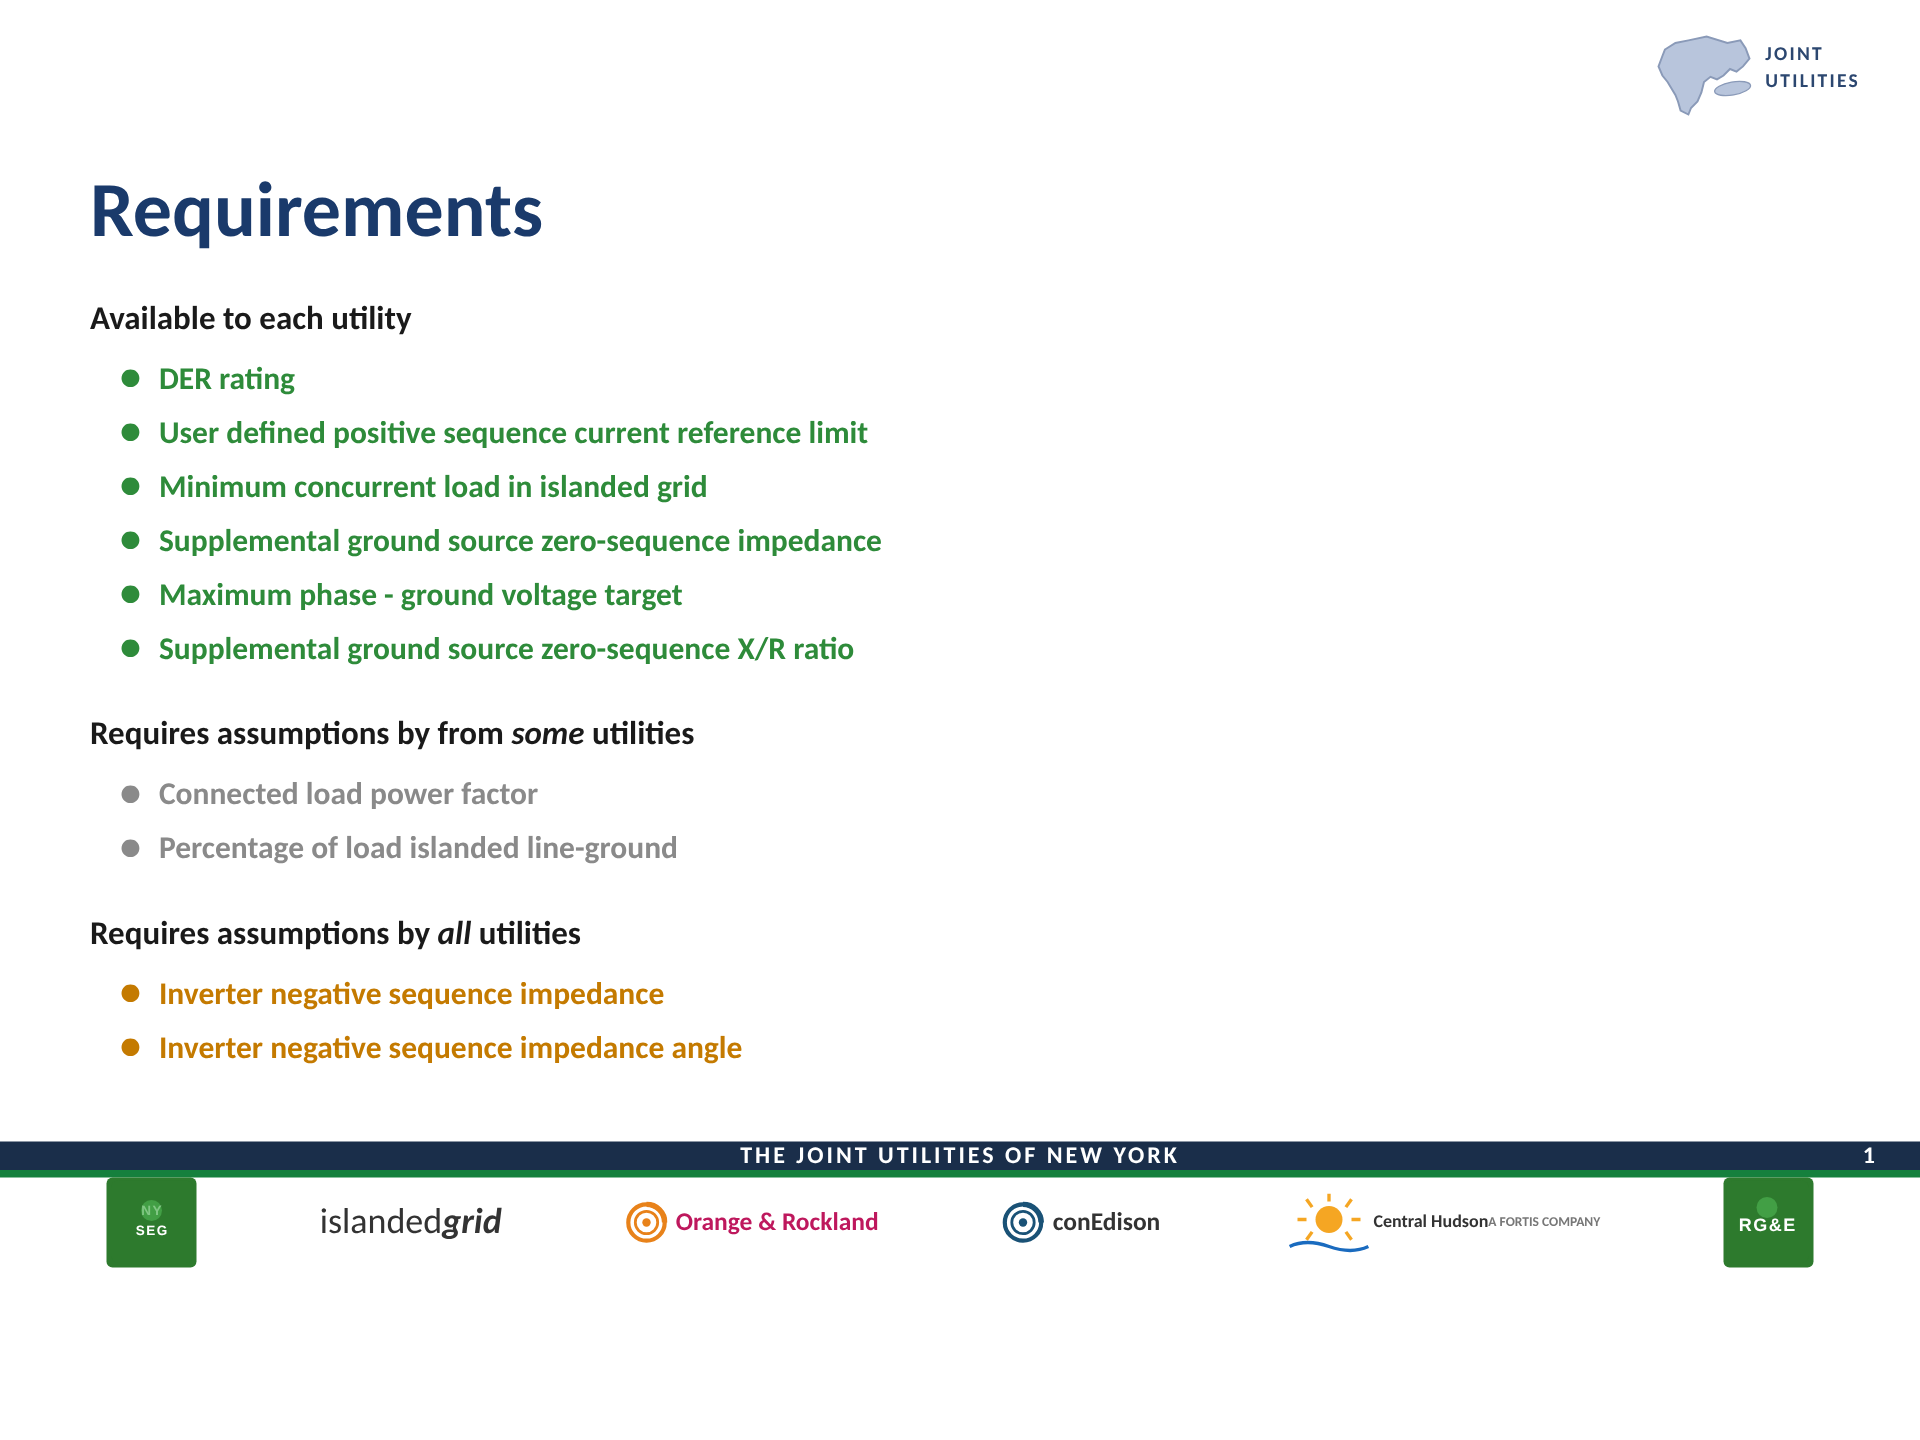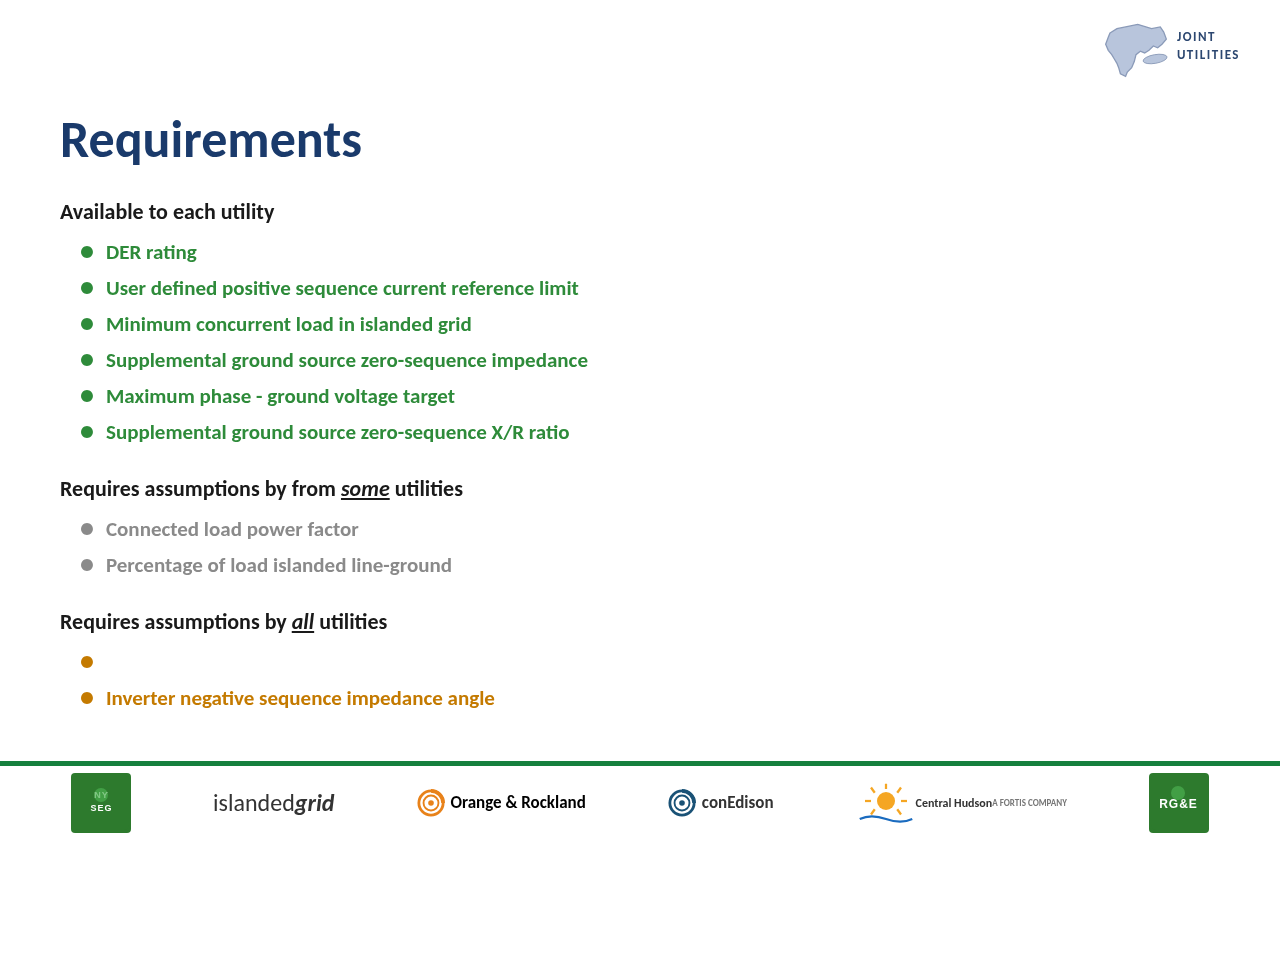--- a/index.html
+++ b/index.html
@@ -76,21 +76,20 @@
     .section-heading {
       font-size: 22px;
       font-weight: 800;
       color: #1a1a1a;
       margin-bottom: 14px;
       margin-top: 10px;
     }
 
     .section-heading .underline-italic {
       font-style: italic;
-      text-decoration: underline;
     }
 
     
     .bullet-list {
       list-style: none;
       margin-bottom: 30px;
       padding-left: 20px;
     }
 
     .bullet-list li {
@@ -354,29 +353,34 @@
       </li>
     </ul>
 
     <h2 class="section-heading">
       <span>Requires assumptions by </span><span class="underline-italic">all</span><span> utilities</span>
     </h2>
 
     <ul class="bullet-list orange">
       <li>
         <span class="bullet-dot">•</span>
+        <span>Inverter negative sequence impedance</span>
       </li>
       <li>
         <span class="bullet-dot">•</span>
         <span>Inverter negative sequence impedance angle</span>
       </li>
     </ul>
 
   </div>
 
+  <div class="footer-bar">
+    <span class="footer-bar-text">THE JOINT UTILITIES OF NEW YORK</span>
+    <span class="footer-page-number">1</span>
+  </div>
 
   <div class="footer-logos">
 
     <div class="logo-nyseg">
       <svg width="55" height="55" viewBox="0 0 55 55" xmlns="http://www.w3.org/2000/svg">
         <rect width="55" height="55" rx="5" fill="#2d7a2d"></rect>
         <text x="50%" y="38%" dominant-baseline="middle" text-anchor="middle" fill="#fff" font-size="9" font-weight="900" font-family="Arial">NY</text>
         <text x="50%" y="62%" dominant-baseline="middle" text-anchor="middle" fill="#fff" font-size="9" font-weight="900" font-family="Arial">SEG</text>
 
         <circle cx="27" cy="20" r="7" fill="#4caf50" opacity="0.7"></circle>
@@ -387,21 +391,21 @@
       <span style="font-weight:400;color:#333;font-size:24px;">islanded</span><span class="bold-part" style="font-weight:900;color:#333;font-size:24px;font-style:italic;">grid</span>
     </div>
 
     <div class="logo-orange-rockland">
       <svg class="spiral-icon" viewBox="0 0 30 30" xmlns="http://www.w3.org/2000/svg">
         <circle cx="15" cy="15" r="13" fill="none" stroke="#e8821a" stroke-width="3"></circle>
         <circle cx="15" cy="15" r="8" fill="none" stroke="#e8821a" stroke-width="2"></circle>
         <circle cx="15" cy="15" r="3" fill="#e8821a"></circle>
         <path d="M15,2 A13,13 0 0,1 28,15" fill="none" stroke="#e8821a" stroke-width="4"></path>
       </svg>
-      <span style="font-size:17px;font-weight:700;color:#000000;">Orange &amp; Rockland</span>
+      <span style="font-size:17px;font-weight:700;color:#be185d;">Orange &amp; Rockland</span>
     </div>
 
     <div class="logo-con-edison">
       <svg class="spiral-icon" viewBox="0 0 30 30" xmlns="http://www.w3.org/2000/svg">
         <circle cx="15" cy="15" r="13" fill="none" stroke="#1a5276" stroke-width="3"></circle>
         <circle cx="15" cy="15" r="8" fill="none" stroke="#1a5276" stroke-width="2"></circle>
         <circle cx="15" cy="15" r="3" fill="#1a5276"></circle>
         <path d="M15,2 A13,13 0 0,1 28,15" fill="none" stroke="#1a5276" stroke-width="4"></path>
       </svg>
       <span style="font-size:17px;font-weight:700;color:#333;">conEdison</span>

